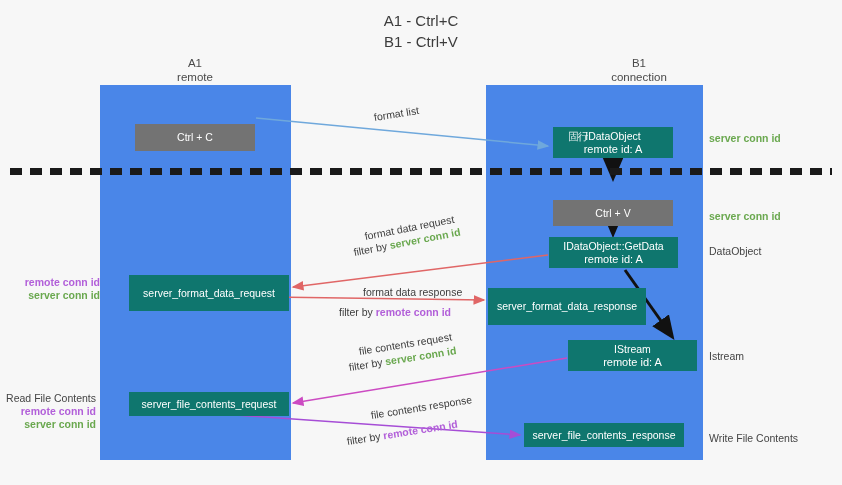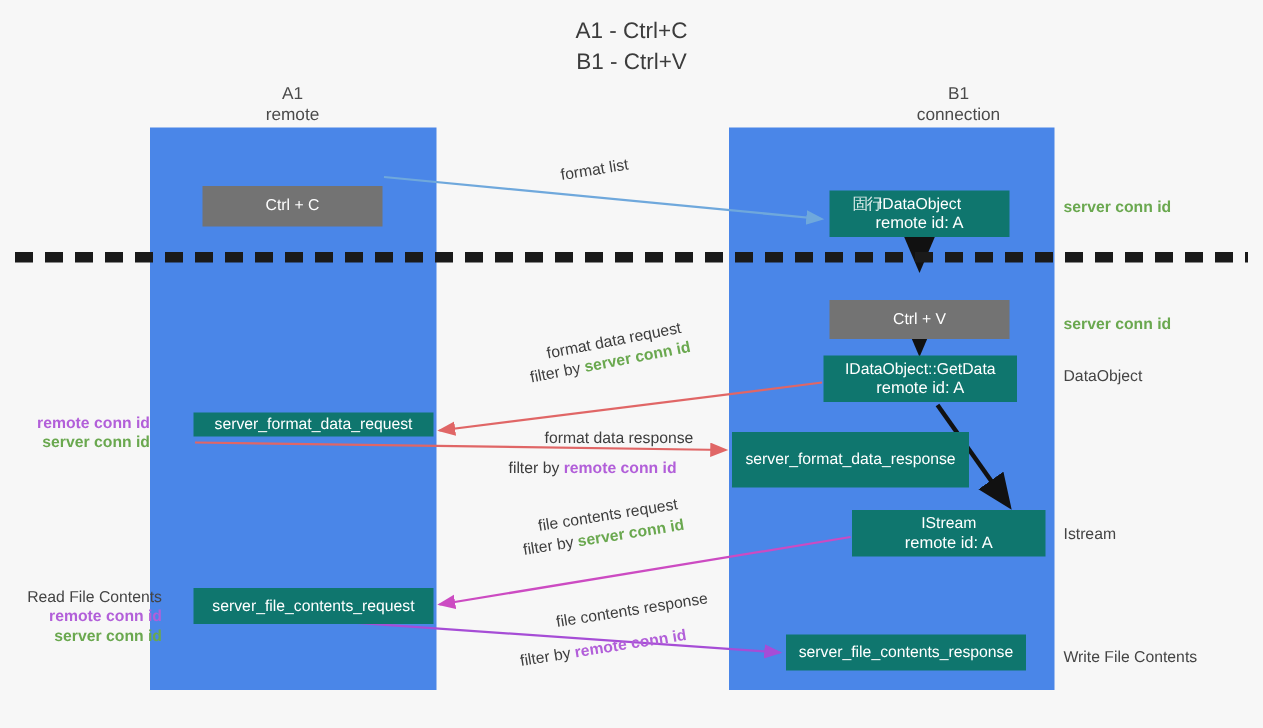--- a/index.html
+++ b/index.html
@@ -49,21 +49,21 @@
     padding:2px 4px;
   }
   .node.green{background:#737373;margin-top:20px;}
   .node.orange{background:#0f766e;}
   .node .l2{font-size:11px;}
 
   #n-ctrlc{left:135px;top:104px;width:120px;height:27px;}
   #n-idataobject{left:553px;top:127px;width:120px;height:31px;}
   #n-ctrlv{left:553px;top:180px;width:120px;height:26px;}
   #n-getdata{left:549px;top:237px;width:129px;height:31px;}
-  #n-fdreq{left:129px;top:275px;width:160px;height:16px;}
+  #n-fdreq{left:129px;top:275px;width:160px;height:36px;}
   #n-fdresp{left:488px;top:288px;width:158px;height:37px;}
   #n-istream{left:568px;top:340px;width:129px;height:31px;}
   #n-fcreq{left:129px;top:392px;width:160px;height:24px;}
   #n-fcresp{left:524px;top:423px;width:160px;height:24px;}
 
   
   .glyph-artifact{position:relative;}
   .glyph-artifact .ghost{
     position:absolute;left:-17px;top:0;
     font-size:10.5px;opacity:.85;letter-spacing:-1px;
@@ -74,21 +74,21 @@
   .green-txt{color:#6aa84f;font-weight:bold;}
   .purple-txt{color:#b25fd9;font-weight:bold;}
 
   #ann-srv-1{left:709px;top:132px;}
   #ann-srv-2{left:709px;top:210px;}
   #ann-dataobject{left:709px;top:245px;color:#444;}
   #ann-istream{left:709px;top:350px;color:#444;}
   #ann-write{left:709px;top:432px;color:#444;}
 
   #ann-left-1{left:8px;top:276px;text-align:right;width:92px;}
-  #ann-left-2{left:16px;top:392px;text-align:right;width:92px;}
+  #ann-left-2{left:4px;top:392px;text-align:right;width:92px;}
 
   
   .flab{position:absolute;font-size:10.5px;line-height:14px;white-space:nowrap;color:#3d3d3d;}
   .rot-9{transform:rotate(-9deg);transform-origin:left bottom;}
   .rot-11{transform:rotate(-11deg);transform-origin:left bottom;}
 
   #lab-formatlist{left:375px;top:110px;}
   #lab-fdreq-1{left:366px;top:229px;}
   #lab-fdreq-2{left:355px;top:245px;}
   #lab-fdresp-1{left:363px;top:285px;}

